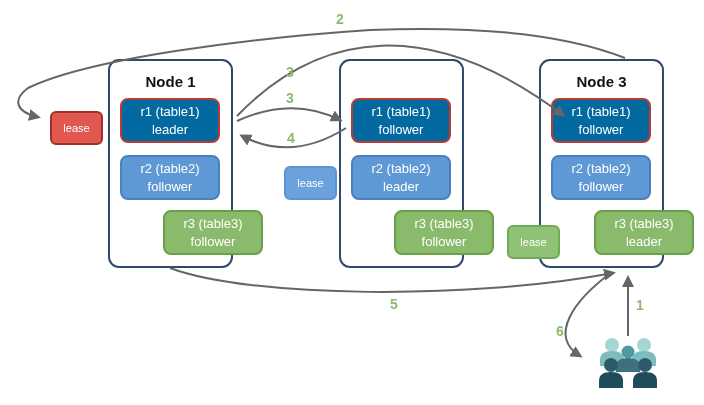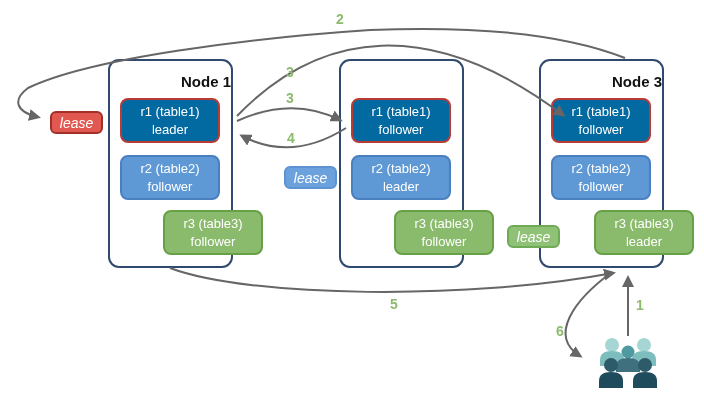--- a/index.html
+++ b/index.html
@@ -8,36 +8,36 @@
     font-family:"Liberation Sans", sans-serif; overflow:hidden;
   }
   .arrows { position:absolute; left:0; top:0; width:704px; height:405px; pointer-events:none; z-index:3; }
 
   .node {
     position:absolute; top:59px; width:125px; height:209px; box-sizing:border-box;
     background:#ffffff; border:2px solid #2f4a6e; border-radius:11px; z-index:2;
   }
   .node-1 { left:108px; } .node-2 { left:339px; } .node-3 { left:539px; }
   .node-title {
-    text-align:right; margin-top:12px; font-size:15px; font-weight:bold; color:#111111;
+    text-align:center; margin-top:12px; font-size:15px; font-weight:bold; color:#111111;
   }
   .replica {
     position:absolute; left:10px; width:100px; height:45px; box-sizing:border-box;
     border-radius:8px; color:#ffffff; font-size:13px; line-height:1.32; text-align:center;
     display:flex; flex-direction:column; justify-content:center;
   }
   .replica.pos-1 { top:37px; } .replica.pos-2 { top:94px;align-items:center; } .replica.pos-3 { top:149px; }
   .replica.red   { background:#0369a1; border:2px solid #b83c35; }
   .replica.blue  { background:#5f99d5; border:2px solid #4a7fc0; }
   .replica.green { background:#8aba6c; border:2px solid #67a147;margin-left:43px; }
 
   .lease {
-    position:absolute; width:53px; height:23px; box-sizing:border-box; z-index:2;
-    border-radius:6px; color:#ffffff; font-size:14px;
-    display:flex; align-items:center; justify-content:center;font-style:italic;
+    position:absolute; width:53px; height:34px; box-sizing:border-box; z-index:2;
+    border-radius:6px; color:#ffffff; font-size:11px;
+    display:flex; align-items:center; justify-content:center;
   }
   .lease-red   { left:50px;  top:111px; background:#e0584f; border:2px solid #a03028; }
   .lease-blue  { left:284px; top:166px; background:#6ba2dd; border:2px solid #5c93d0; }
   .lease-green { left:507px; top:225px; background:#8fc177; border:2px solid #6fab54; }
 
   .step {
     position:absolute; color:#8cbb6e; font-size:14px; font-weight:bold; z-index:4;
   }
   .step-1  { left:636px; top:297px; }
   .step-2  { left:336px; top:11px;  }

